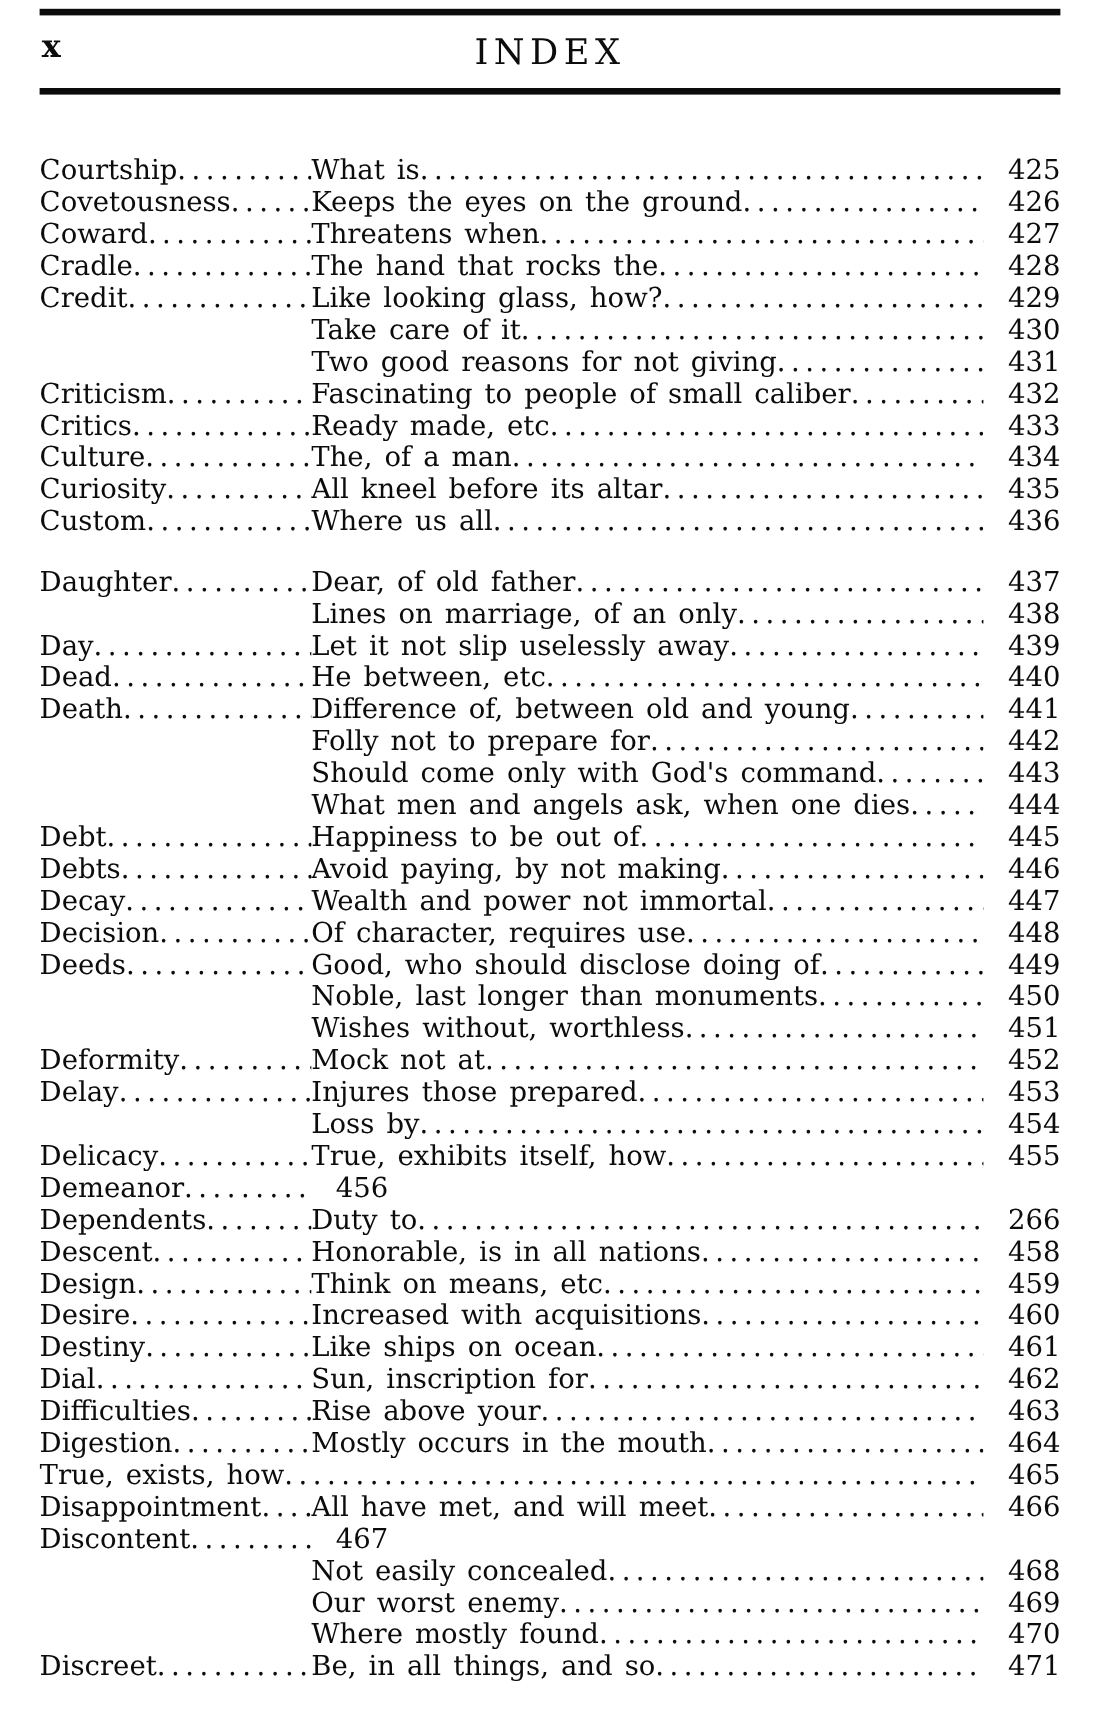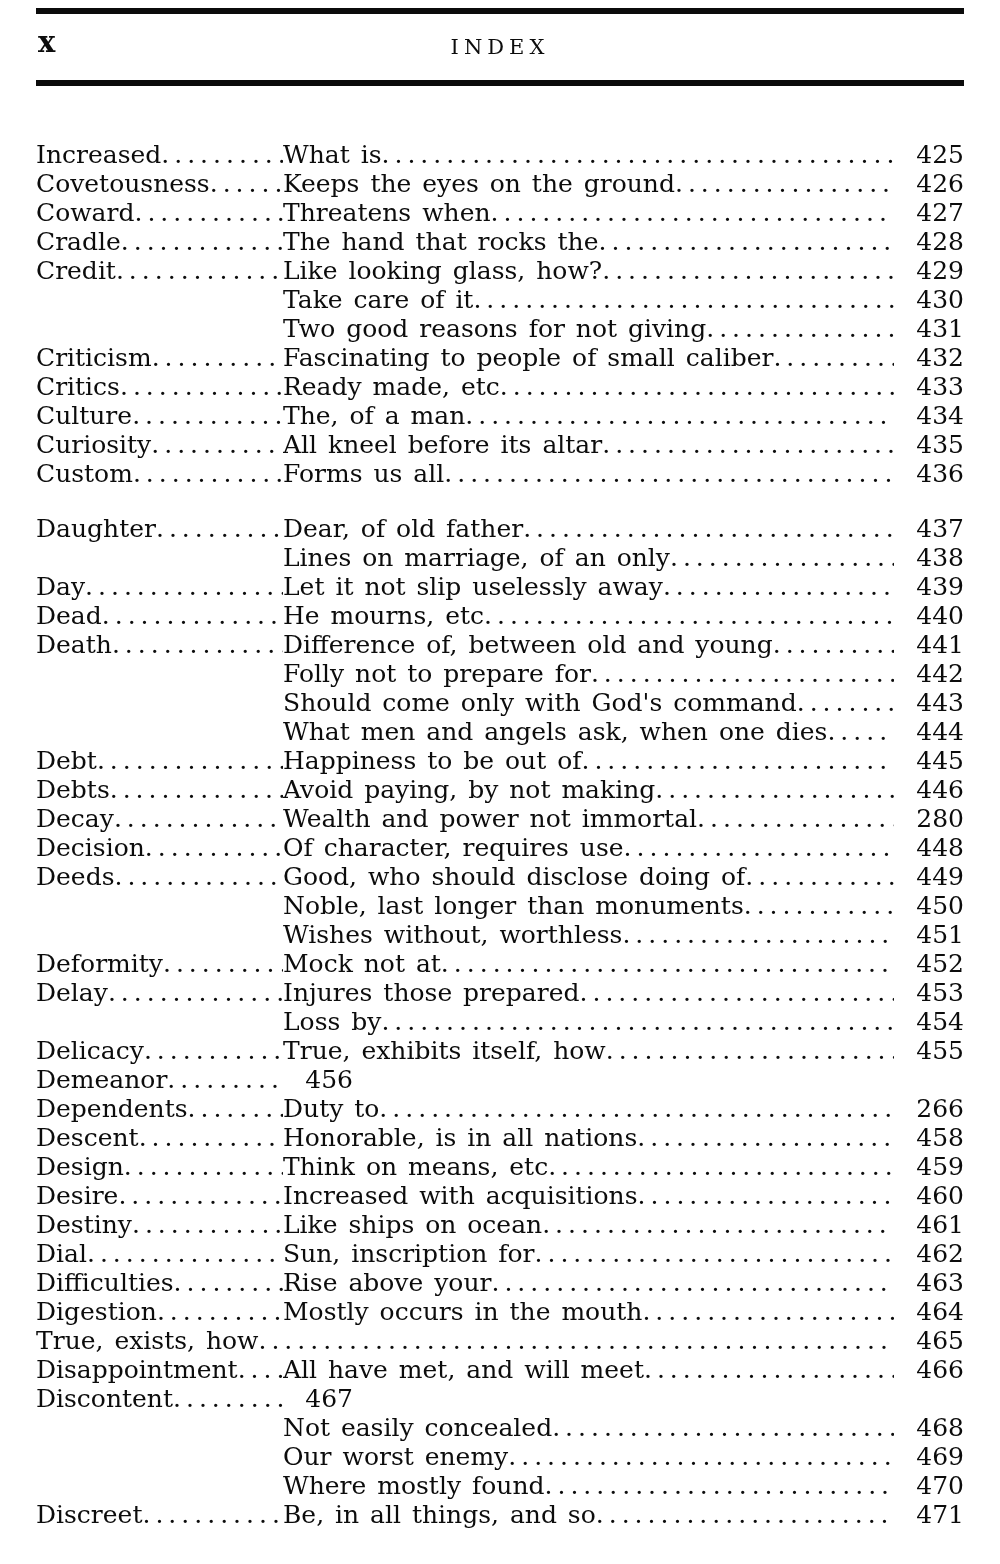--- a/index.html
+++ b/index.html
@@ -28,21 +28,21 @@
     position: absolute;
     left: 2px;
     top: 14px;
     font-size: 29px;
     font-weight: bold;
     line-height: 1;
   }
   .title {
     width: 100%;
     text-align: center;
-    font-size: 21px;
+    font-size: 32px;
     letter-spacing: 5px;
     line-height: 1;
   }
   .entries {
     margin-top: 54px;
     font-size: 25px;
     word-spacing: 3px;
   }
   .group + .group { margin-top: 26px; }
   .row {
@@ -78,21 +78,21 @@
 <div class="page">
   <div class="rule"></div>
   <div class="header">
     <span class="folio">x</span>
     <span class="title">INDEX</span>
   </div>
   <div class="rule"></div>
   <div class="entries" id="entries">
       <div class="group">
         <div class="row">
-    <span class="term"><span>Increased</span><span class="dots"></span></span>
+    <span class="term"><span>Courtship</span><span class="dots"></span></span>
     <span class="desc"><span>What is</span><span class="dots"></span></span>
     <span class="pageno">425</span>
   </div>
         <div class="row">
     <span class="term"><span>Covetousness</span><span class="dots"></span></span>
     <span class="desc"><span>Keeps the eyes on the ground</span><span class="dots"></span></span>
     <span class="pageno">426</span>
   </div>
         <div class="row">
     <span class="term"><span>Coward</span><span class="dots"></span></span>
@@ -134,21 +134,21 @@
     <span class="desc"><span>The, of a man</span><span class="dots"></span></span>
     <span class="pageno">434</span>
   </div>
         <div class="row">
     <span class="term"><span>Curiosity</span><span class="dots"></span></span>
     <span class="desc"><span>All kneel before its altar</span><span class="dots"></span></span>
     <span class="pageno">435</span>
   </div>
         <div class="row">
     <span class="term"><span>Custom</span><span class="dots"></span></span>
-    <span class="desc"><span>Forms us all</span><span class="dots"></span></span>
+    <span class="desc"><span>Where us all</span><span class="dots"></span></span>
     <span class="pageno">436</span>
   </div>
       </div>
       <div class="group">
         <div class="row">
     <span class="term"><span>Daughter</span><span class="dots"></span></span>
     <span class="desc"><span>Dear, of old father</span><span class="dots"></span></span>
     <span class="pageno">437</span>
   </div>
         <div class="row">
@@ -156,21 +156,21 @@
     <span class="desc"><span>Lines on marriage, of an only</span><span class="dots"></span></span>
     <span class="pageno">438</span>
   </div>
         <div class="row">
     <span class="term"><span>Day</span><span class="dots"></span></span>
     <span class="desc"><span>Let it not slip uselessly away</span><span class="dots"></span></span>
     <span class="pageno">439</span>
   </div>
         <div class="row">
     <span class="term"><span>Dead</span><span class="dots"></span></span>
-    <span class="desc"><span>He mourns, etc</span><span class="dots"></span></span>
+    <span class="desc"><span>He between, etc</span><span class="dots"></span></span>
     <span class="pageno">440</span>
   </div>
         <div class="row">
     <span class="term"><span>Death</span><span class="dots"></span></span>
     <span class="desc"><span>Difference of, between old and young</span><span class="dots"></span></span>
     <span class="pageno">441</span>
   </div>
         <div class="row">
     <span class="term empty"><span></span><span class="dots"></span></span>
     <span class="desc"><span>Folly not to prepare for</span><span class="dots"></span></span>
@@ -192,21 +192,21 @@
     <span class="pageno">445</span>
   </div>
         <div class="row">
     <span class="term"><span>Debts</span><span class="dots"></span></span>
     <span class="desc"><span>Avoid paying, by not making</span><span class="dots"></span></span>
     <span class="pageno">446</span>
   </div>
         <div class="row">
     <span class="term"><span>Decay</span><span class="dots"></span></span>
     <span class="desc"><span>Wealth and power not immortal</span><span class="dots"></span></span>
-    <span class="pageno">280</span>
+    <span class="pageno">447</span>
   </div>
         <div class="row">
     <span class="term"><span>Decision</span><span class="dots"></span></span>
     <span class="desc"><span>Of character, requires use</span><span class="dots"></span></span>
     <span class="pageno">448</span>
   </div>
         <div class="row">
     <span class="term"><span>Deeds</span><span class="dots"></span></span>
     <span class="desc"><span>Good, who should disclose doing of</span><span class="dots"></span></span>
     <span class="pageno">449</span>

